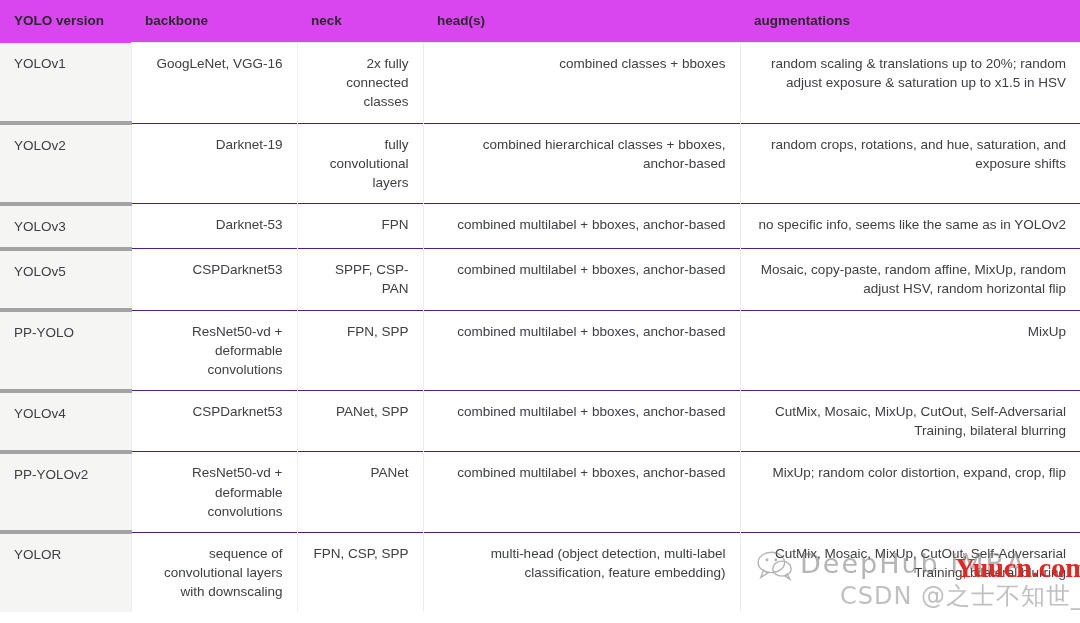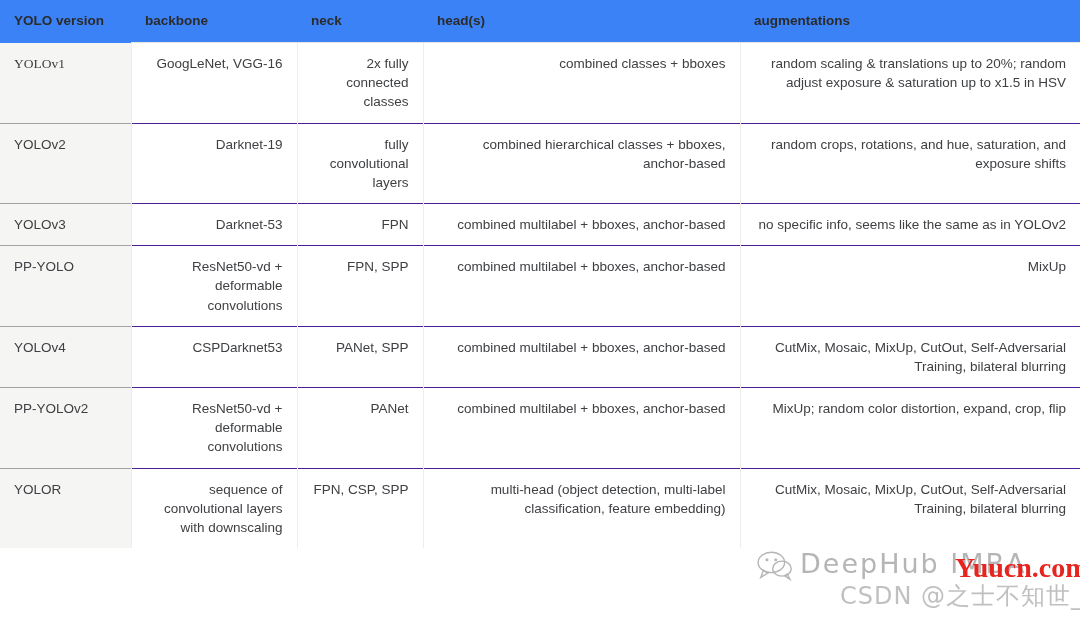--- a/index.html
+++ b/index.html
@@ -28,50 +28,49 @@
     font-size: 13.5px;
     line-height: 1.42;
   }
   table.yolo-table col.c1 { width: 131px; }
   table.yolo-table col.c2 { width: 166px; }
   table.yolo-table col.c3 { width: 126px; }
   table.yolo-table col.c4 { width: 317px; }
   table.yolo-table col.c5 { width: 340px; }
 
   thead th {
-    background: #3b82f6;
+    background: #d946ef;
     text-align: left;
     font-weight: bold;
     font-size: 13.5px;
     color: #2b2b2b;
     padding: 11px 14px 12px 14px;
     border: none;
     vertical-align: middle;
     white-space: nowrap;
   }
   thead tr { height: 34px; }
 
   tbody td {
     vertical-align: top;
     padding: 11px 14px 11px 14px;
     border-top: 1px solid #4c1d95;
     background: #ffffff;
     color: #3f4043;
   }
   tbody tr td.ver {
     background: #f5f5f3;
-    border-top: 1px solid #a3a3a3;
+    border-top: 4px solid #a3a3a3;
     color: #3f4043;
   }
   tbody tr:first-child td {
     border-top: 1px solid #e6e6e4;
   }
   tbody tr:first-child td.ver {
     border-top: none;
-    font-family: Liberation Serif, serif;
   }
   tbody td.sep {
     border-left: 1px solid #ededeb;
     text-align: right;
   }
 
   
   .wm {
     position: absolute;
     pointer-events: none;
@@ -150,20 +149,27 @@
         <td class="sep">random crops, rotations, and hue, saturation, and exposure shifts</td>
       </tr>
       <tr>
         <td class="ver">YOLOv3</td>
         <td class="sep">Darknet-53</td>
         <td class="sep">FPN</td>
         <td class="sep">combined multilabel + bboxes, anchor-based</td>
         <td class="sep">no specific info, seems like the same as in YOLOv2</td>
       </tr>
       <tr>
+        <td class="ver">YOLOv5</td>
+        <td class="sep">CSPDarknet53</td>
+        <td class="sep">SPPF, CSP-PAN</td>
+        <td class="sep">combined multilabel + bboxes, anchor-based</td>
+        <td class="sep">Mosaic, copy-paste, random affine, MixUp, random adjust HSV, random horizontal flip</td>
+      </tr>
+      <tr>
         <td class="ver">PP-YOLO</td>
         <td class="sep">ResNet50-vd + deformable convolutions</td>
         <td class="sep">FPN, SPP</td>
         <td class="sep">combined multilabel + bboxes, anchor-based</td>
         <td class="sep">MixUp</td>
       </tr>
       <tr>
         <td class="ver">YOLOv4</td>
         <td class="sep">CSPDarknet53</td>
         <td class="sep">PANet, SPP</td>

